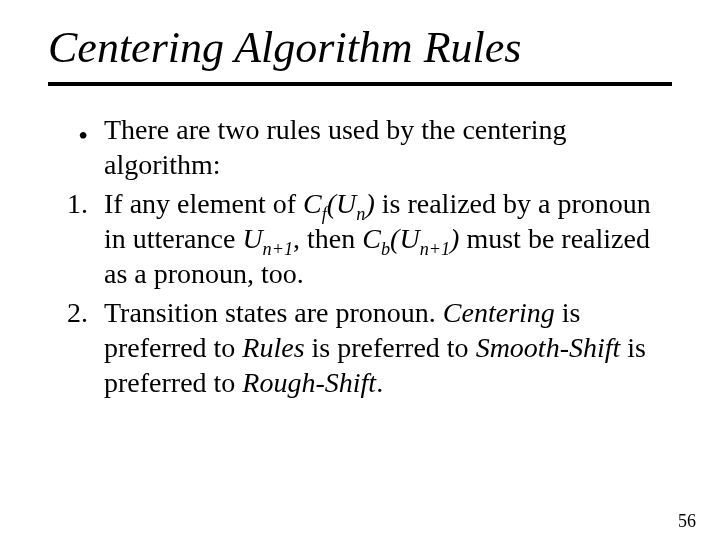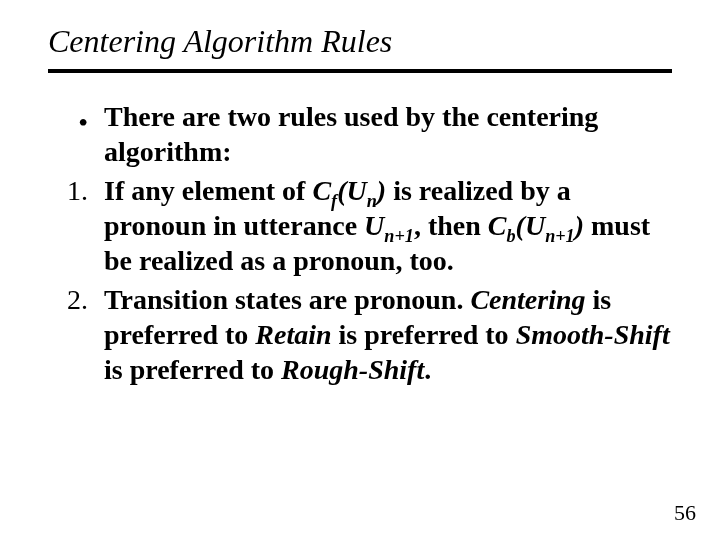--- a/index.html
+++ b/index.html
@@ -13,21 +13,21 @@
     overflow: hidden;
   }
   .slide {
     box-sizing: border-box;
     width: 720px;
     height: 540px;
     padding: 24px 48px 20px 48px;
     position: relative;
   }
   .title {
-    font-size: 32px;
+    font-size: 44px;
     font-style: italic;
     font-weight: 400;
     margin: 0 0 10px 0;
     line-height: 1.1;
   }
   .rule {
     border: none;
     border-top: 4px solid #000;
     margin: 0 0 26px 0;
   }
@@ -51,34 +51,33 @@
     box-sizing: border-box;
   }
   .bullet-dot {
     display: inline-block;
     font-size: 28px;
     line-height: 1;
     transform: translateY(6px);
   }
   .content {
     flex: 1 1 auto;
-    font-weight: bold;
   }
   .ital { font-style: italic; text-align: right; }
   .sub {
     font-style: italic;
     font-size: 0.65em;
     vertical-align: sub;
     line-height: 0;
   }
   .pagenum {
     position: absolute;
     right: 24px;
-    bottom: 14px;
-    font-size: 22px;
+    bottom: 8px;
+    font-size: 18px;
     font-family: "Times New Roman", Times, serif;
   }
 </style>
 </head>
 <body>
 
 <div class="slide">
 
   <h1 class="title">Centering Algorithm Rules</h1>
   <hr class="rule">
@@ -95,21 +94,21 @@
     <li>
       <span class="marker">1.</span>
       <span class="content">
         <span>If any element of </span><span class="ital"><span>C</span><span class="sub">f</span><span>(U</span><span class="sub">n</span><span>)</span></span><span> is realized by a pronoun in utterance </span><span class="ital"><span>U</span><span class="sub">n+1</span></span><span>, then </span><span class="ital"><span>C</span><span class="sub">b</span><span>(U</span><span class="sub">n+1</span><span>)</span></span><span> must be realized as a pronoun, too.</span>
       </span>
     </li>
 
     <li>
       <span class="marker">2.</span>
       <span class="content">
-        <span>Transition states are pronoun. </span><span class="ital">Centering</span><span> is preferred to </span><span class="ital">Retain</span><span> is preferred to </span><span class="ital">Smooth-Shift</span><span> is preferred to </span><span class="ital">Rough-Shift</span><span>.</span>
+        <span>Transition states are pronoun. </span><span class="ital">Centering</span><span> is preferred to </span><span class="ital">Rules</span><span> is preferred to </span><span class="ital">Smooth-Shift</span><span> is preferred to </span><span class="ital">Rough-Shift</span><span>.</span>
       </span>
     </li>
 
   </ul>
 
   <div class="pagenum">56</div>
 
 </div>
 
 </body></html>

